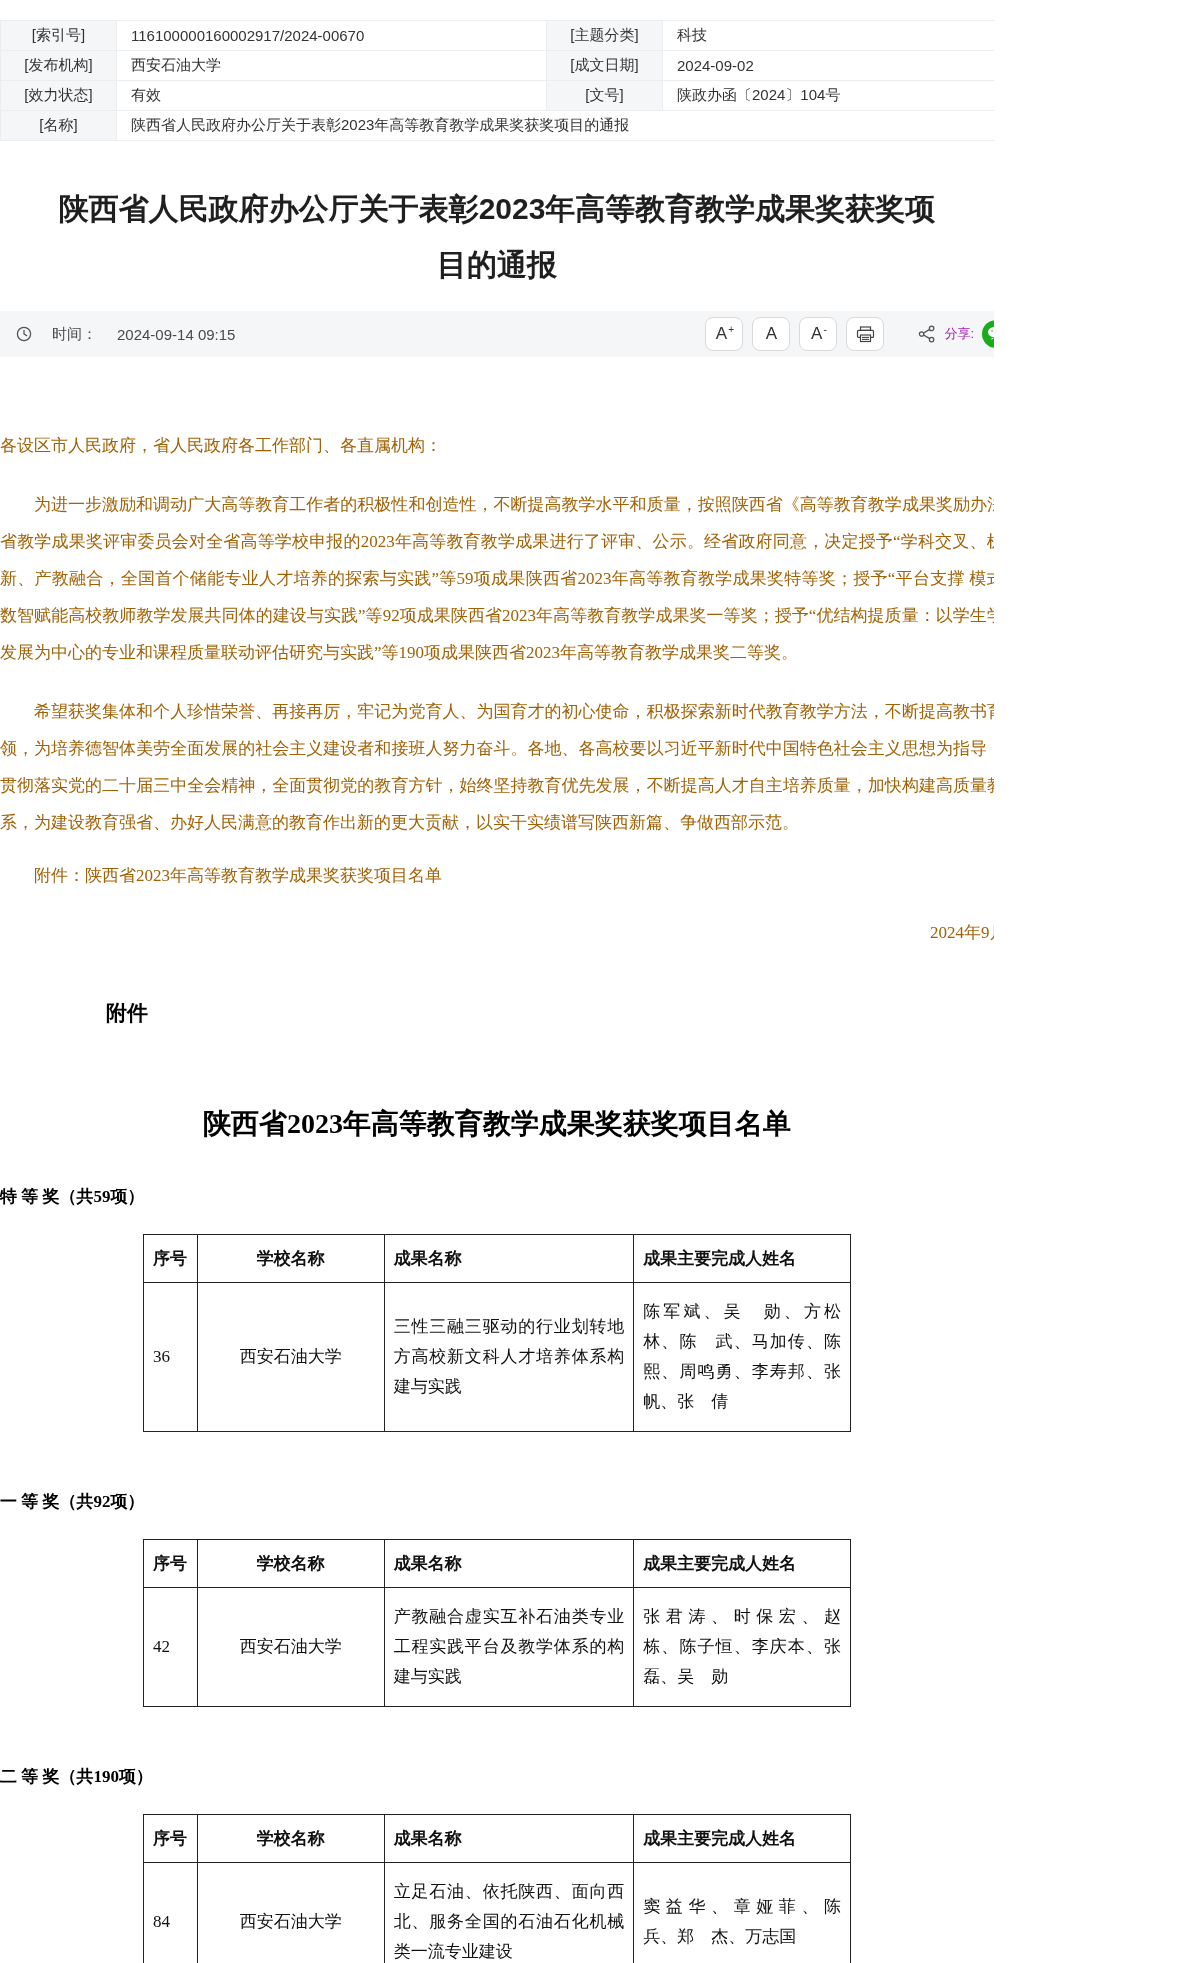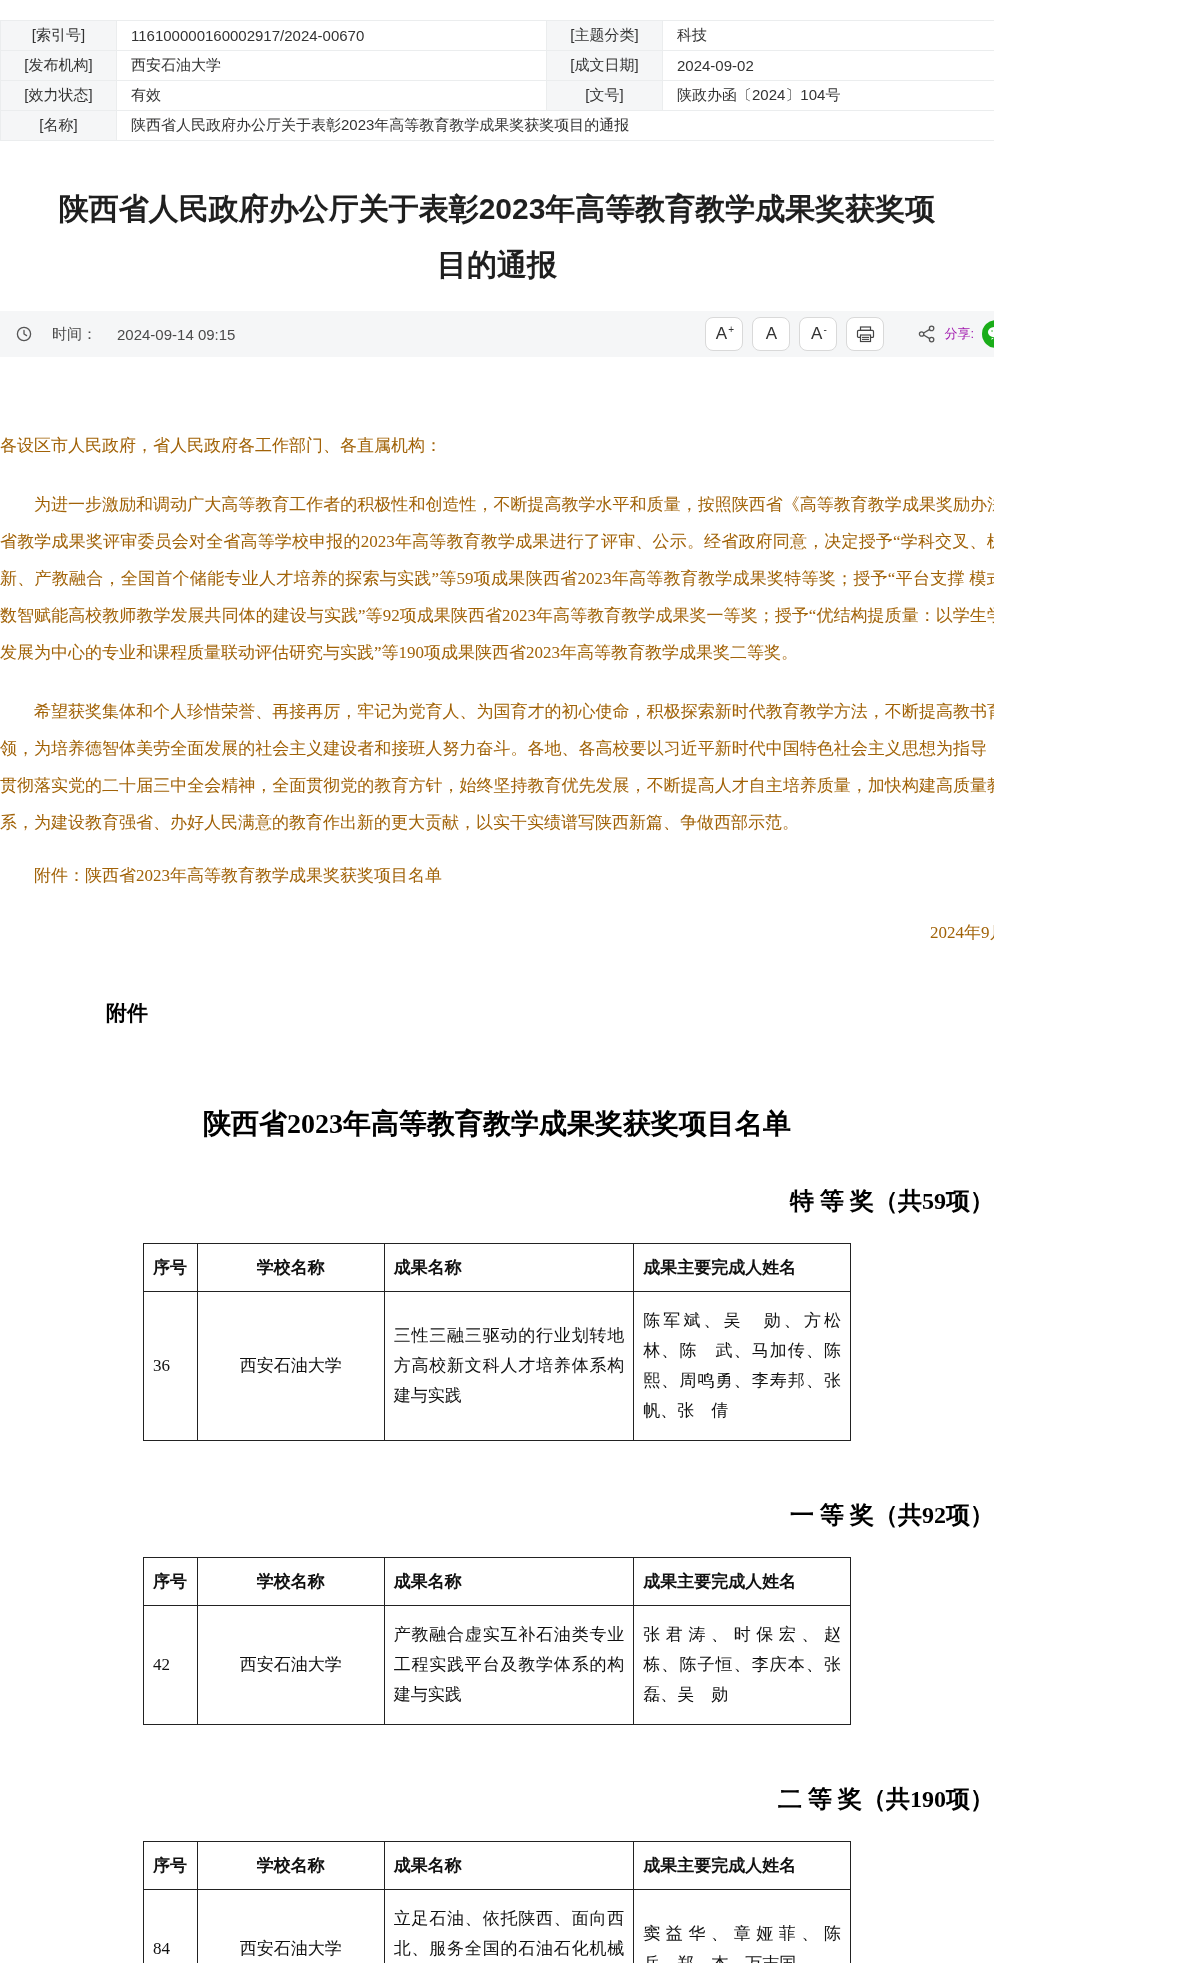--- a/index.html
+++ b/index.html
@@ -41,21 +41,21 @@
   .doc-body .salutation { text-indent:0; }
   .doc-body .attach-ref { text-indent:2em; margin-top:16px; }
   .sign-block { margin-top:20px; text-align:right; padding-right:6px; }
   .sign-block div { line-height:37px; }
 
   
   .attach-label { margin:48px 0 0 70px; font-size:21px; font-weight:700; color:#000;
                   font-family:"Liberation Sans","DejaVu Sans",sans-serif;padding-left:36px; }
   .attach-title { margin-top:78px; text-align:center; font-size:28px; font-weight:700; color:#000;
                   font-family:"Liberation Serif","DejaVu Serif",serif; }
-  .section-heading { text-align:right; font-size:24px; font-weight:700; color:#000;
+  .section-heading { text-align:left; font-size:17px; font-weight:700; color:#000;
                      font-family:"Liberation Serif","DejaVu Serif",serif; }
   .sh-1 { margin-top:42px; }
   .sh-2 { margin-top:58px; }
   .sh-3 { margin-top:58px; }
 
   .award-table { width:708px; margin:26px auto 0; border-collapse:collapse;
                  font-family:"Liberation Serif","DejaVu Serif",serif; color:#111; }
   .award-table th, .award-table td { border:1.5px solid #222; padding:8px 9px; font-size:17px; }
   .award-table th { font-weight:700; text-align:center; height:48px; }
   .award-table td { vertical-align:middle; line-height:30px; }

